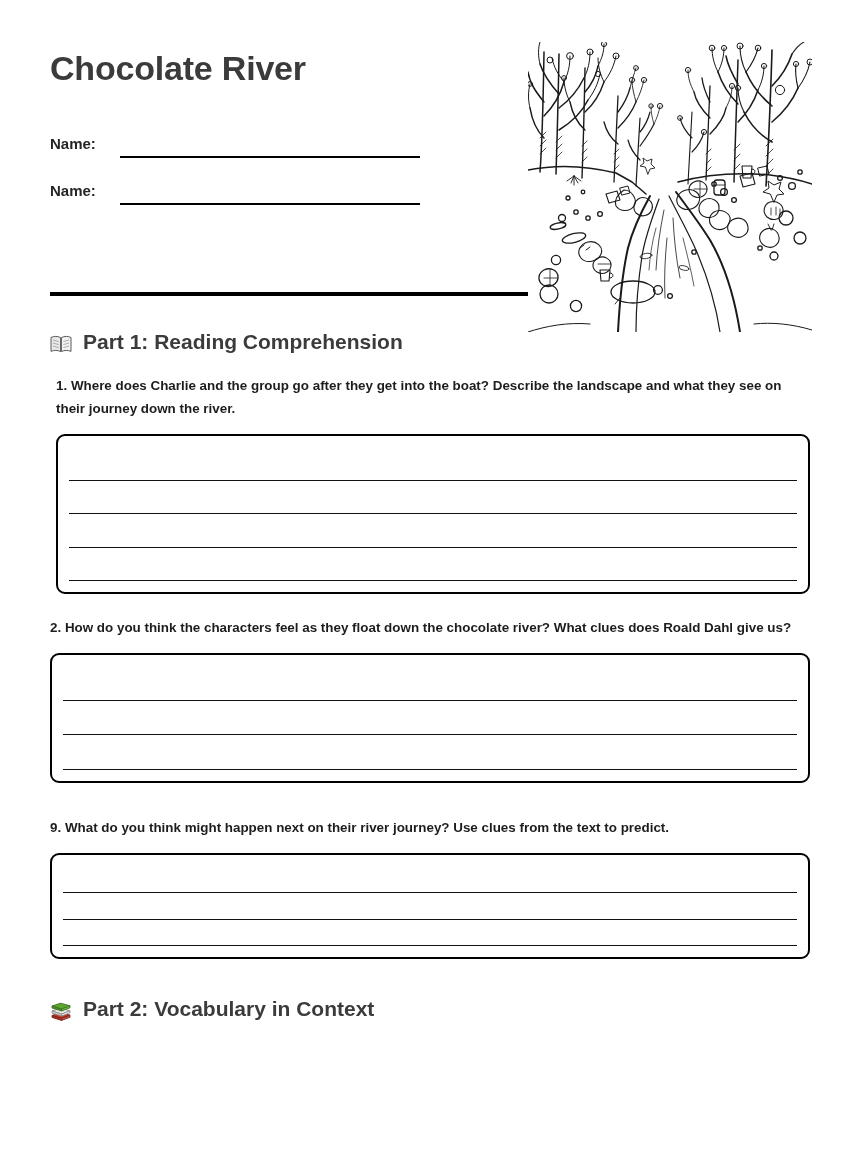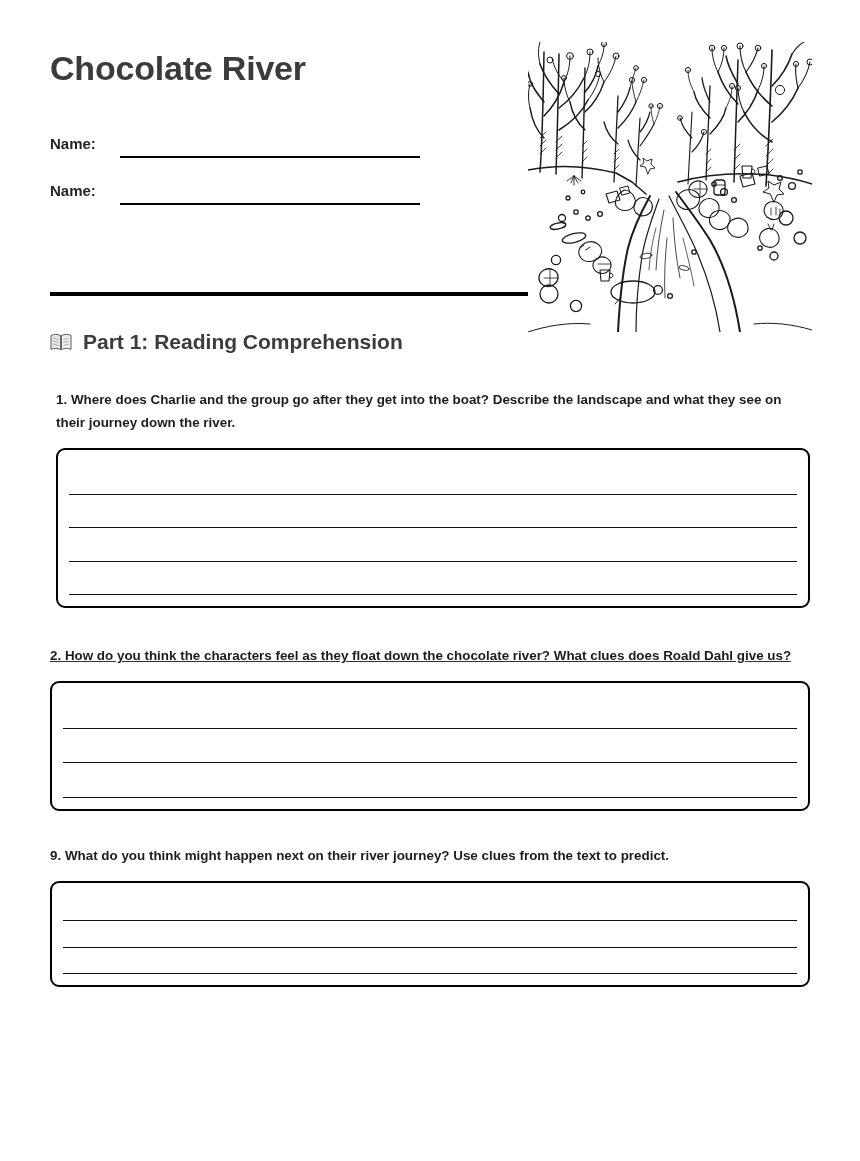--- a/index.html
+++ b/index.html
@@ -78,21 +78,21 @@
   
   .divider {
     height: 4px;
     background: #000000;
     margin-top: 0px;
   }
 
   
   .section-heading {
     display: flex;
-    align-items: center;
+    align-items: flex-end;
     gap: 11px;
     font-size: 21px;
     font-weight: bold;
     color: #3b3b3b;
     margin-top: 34px;
     margin-bottom: 0;
   }
   .section-heading .emoji {
     font-size: 20px;
     line-height: 1;
@@ -101,22 +101,22 @@
   .emoji svg { display: block; }
 
   
   .question {
     font-size: 13.4px;
     font-weight: bold;
     color: #1d1d1d;
     line-height: 1.72;
     margin: 0;
   }
-  .q1-wrap { margin-top: 34px; padding-left: 6px; }
-  .q2-wrap { margin-top: 36px; text-decoration: underline; }
+  .q1-wrap { margin-top: 20px; padding-left: 6px; }
+  .q2-wrap { margin-top: 22px; }
   .q3-wrap { margin-top: 33px; }
 
   .answer-box {
     margin-top: 14px;
     border: 2.2px solid #000000;
     border-radius: 9px;
     box-sizing: border-box;
     padding: 11px 11px 11px 11px;
     display: flex;
     flex-direction: column;
@@ -425,14 +425,30 @@
 
   <div class="q3-wrap">
     <p class="question">9. What do you think might happen next on their river journey? Use clues from the text to predict.</p>
     <div class="answer-box lines-3b">
       <div class="write-line"></div>
       <div class="write-line"></div>
       <div class="write-line"></div>
     </div>
   </div>
 
+  <div class="section-heading part2-heading">
+    <span class="emoji">
+      <svg width="22" height="21" viewBox="0 0 22 21" xmlns="http://www.w3.org/2000/svg">
+        <path d="M2 15.5 L10.5 12.6 L20 15.2 L11.6 18.4 Z" fill="#c0392b" stroke="#7d2219" stroke-width="0.9"></path>
+        <path d="M2 15.5 L2 17.4 L11.6 20.4 L11.6 18.4 Z" fill="#a93226" stroke="#7d2219" stroke-width="0.9"></path>
+        <path d="M11.6 18.4 L11.6 20.4 L20 17.2 L20 15.2 Z" fill="#d05548" stroke="#7d2219" stroke-width="0.9"></path>
+        <path d="M2 11 L10.5 8.2 L20 10.8 L11.6 14 Z" fill="#ececec" stroke="#8a8a8a" stroke-width="0.9"></path>
+        <path d="M2 11 L2 13 L11.6 16 L11.6 14 Z" fill="#d9d9d9" stroke="#8a8a8a" stroke-width="0.9"></path>
+        <path d="M11.6 14 L11.6 16 L20 12.8 L20 10.8 Z" fill="#f5f5f5" stroke="#8a8a8a" stroke-width="0.9"></path>
+        <path d="M2 6 L10.5 3.2 L20 5.8 L11.6 9 Z" fill="#5ea832" stroke="#3d7320" stroke-width="0.9"></path>
+        <path d="M2 6 L2 8 L11.6 11 L11.6 9 Z" fill="#4d8c29" stroke="#3d7320" stroke-width="0.9"></path>
+        <path d="M11.6 9 L11.6 11 L20 7.8 L20 5.8 Z" fill="#72bf43" stroke="#3d7320" stroke-width="0.9"></path>
+      </svg>
+    </span>
+    <span>Part 2: Vocabulary in Context</span>
+  </div>
 
 </div>
 
 </body></html>

